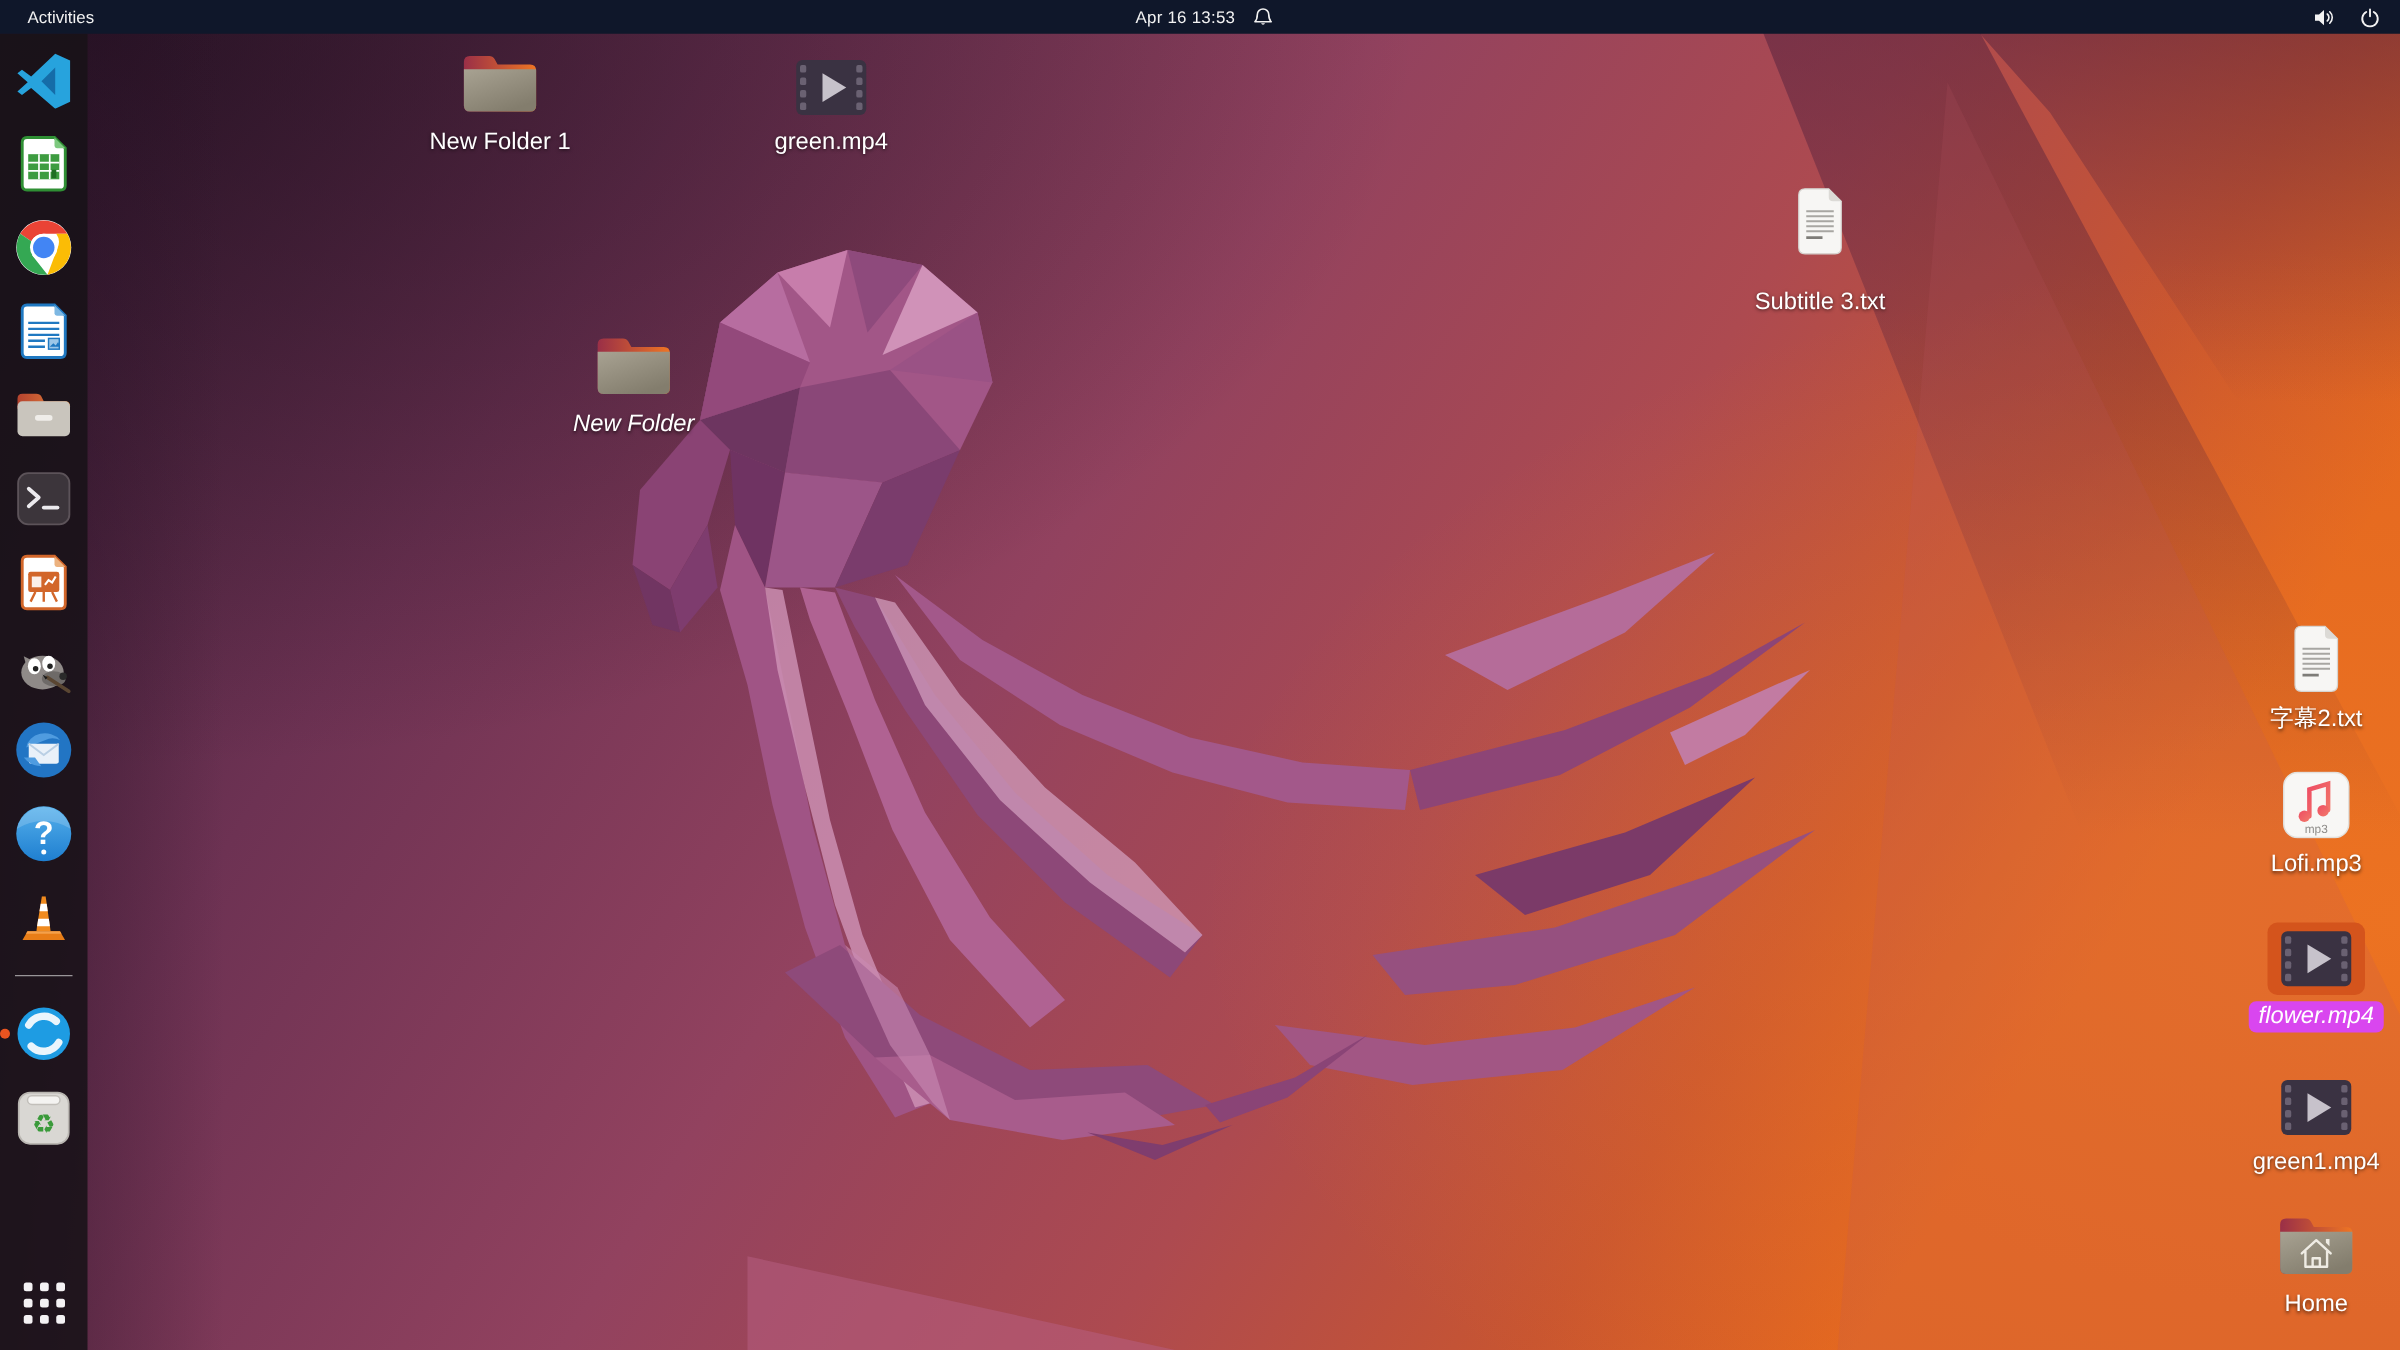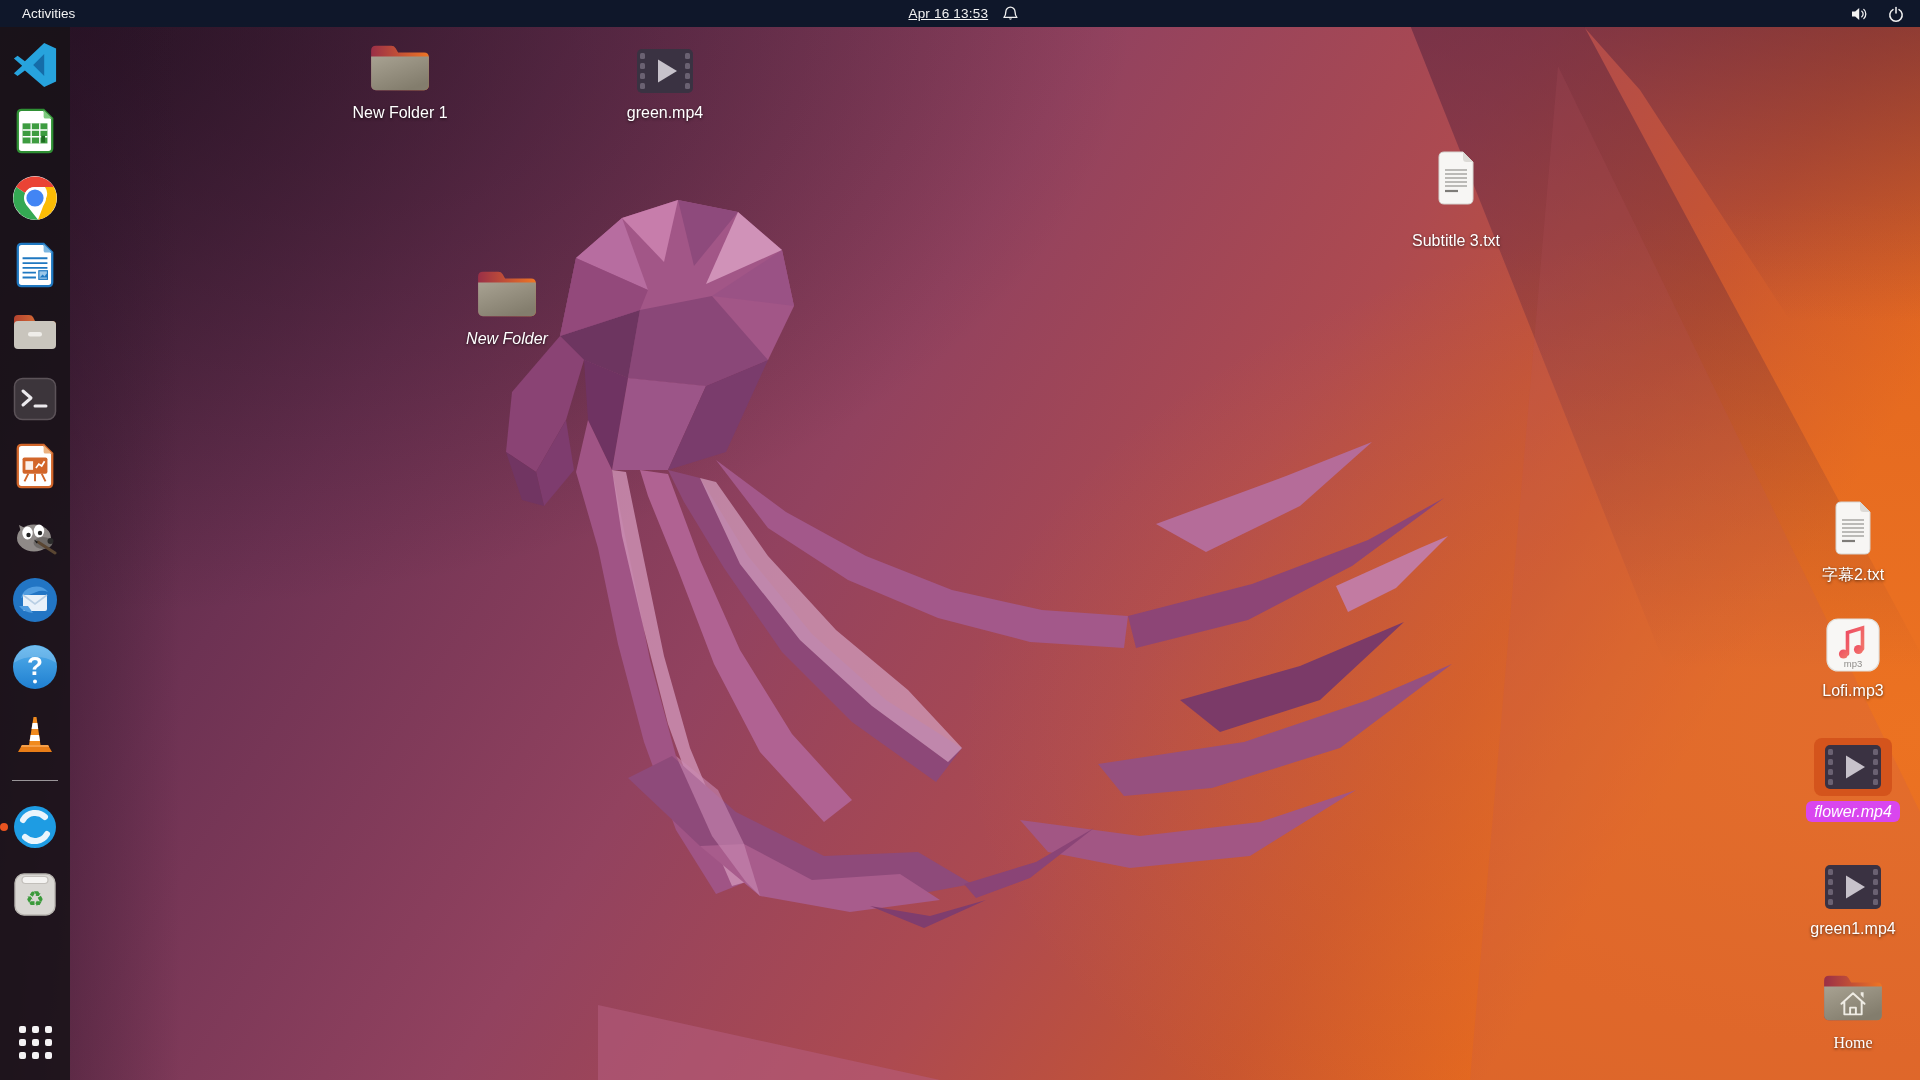--- a/index.html
+++ b/index.html
@@ -9,21 +9,21 @@
 
   
   .wallpaper { position:absolute; inset:0; z-index:0; }
 
   
   .topbar { position:absolute; top:0; left:0; right:0; height:27px; z-index:20;
     background:#0f172a; display:flex; align-items:center; color:#f2f2f2; font-size:13.5px; }
   .tb-left { position:absolute; left:0; top:0; bottom:0; display:flex; align-items:center; }
   .activities { padding:0 22px; height:100%; display:flex; align-items:center; cursor:pointer; }
   .tb-center { position:absolute; left:50%; transform:translateX(-47%); top:0; bottom:0;
-    display:flex; align-items:center; gap:14px; cursor:pointer;text-decoration:underline; }
+    display:flex; align-items:center; gap:14px; cursor:pointer; }
   .clock { letter-spacing:.2px; }
   .tb-right { position:absolute; right:0; top:0; bottom:0; display:flex; align-items:center;
     gap:20px; padding-right:16px; cursor:pointer; }
   .tb-icon { display:flex; align-items:center; }
 
   
   .dock { position:absolute; left:0; top:27px; bottom:0; width:70px; z-index:15;
     background:rgba(24,18,24,0.88); display:flex; flex-direction:column; align-items:center;
     padding-top:13px; gap:19px; }
   .dock-item { position:relative; width:48px; height:48px; display:flex; align-items:center;
@@ -35,21 +35,21 @@
   .dock-spacer { flex:1 1 auto; }
   .show-apps { margin-bottom:14px; }
   .grid-dots { display:grid; grid-template-columns:repeat(3,7px); grid-template-rows:repeat(3,7px);
     gap:6px; }
   .grid-dots span { width:7px; height:7px; border-radius:2px; background:#f4f2f4; }
 
   
   .cell { position:absolute; width:120px; display:flex; flex-direction:column; align-items:center;
     z-index:5; cursor:pointer; }
   .icon-box { height:62px; display:flex; align-items:flex-end; justify-content:flex-start; }
-  .cell .label { margin-top:5px; color:#ffffff; font-size:16px; line-height:1.2;
+  .cell .label { margin-top:5px; color:#ffffff; font-size:19px; line-height:1.2;
     text-shadow:0 1px 3px rgba(0,0,0,0.65); white-space:nowrap; text-align:center; }
   .cell.selected .icon-wrap { background:#d4541c; border-radius:8px; padding:6px 10px;
     display:inline-flex; }
   .cell.selected .label { background:#d946ef; border-radius:6px; padding:1px 8px;
     text-shadow:none;font-style:italic; }
 </style>
 </head>
 <body>
 
 <div class="screen">
@@ -468,21 +468,21 @@
       <rect x="49" y="5" width="5" height="6" rx="1.5"></rect>
                 <rect x="49" y="15" width="5" height="6" rx="1.5"></rect>
       <rect x="49" y="25" width="5" height="6" rx="1.5"></rect>
                 <rect x="49" y="35" width="5" height="6" rx="1.5"></rect>
     </g>
     <path d="M22 11.5 L41 23 L22 34.5 Z" fill="#c7c2cb"></path>
             </svg></span>
         </div>
         <div class="label">green1.mp4</div>
       </div>
-      <div class="cell" style="left: 1793px; top: 966px; font-family: Liberation Serif, serif;">
+      <div class="cell" style="left: 1793px; top: 966px;">
         <div class="icon-box">
           <span class="icon-wrap"><svg width="62" height="52" viewBox="0 0 64 54">
     <path d="M2 9 q0-5 5-5 h16 q3 0 4.5 2.5 L30 11 h27 q5 0 5 5 v29 q0 5-5 5 H7 q-5 0-5-5 z" fill="url(#flap)"></path>
     <path d="M2 15 h60 v30 q0 5-5 5 H7 q-5 0-5-5 z" fill="url(#fbody)"></path>
     <path d="M20 33 L32 22 L44 33 M23 31 v13 h18 v-13 M29 44 v-7 h6 v7" fill="none" stroke="#efece4" stroke-width="2" stroke-linejoin="round" stroke-linecap="round"></path>
     <path d="M40 24 v-3 h3 v6 z" fill="#efece4"></path>
             </svg></span>
         </div>
         <div class="label">Home</div>
       </div>

